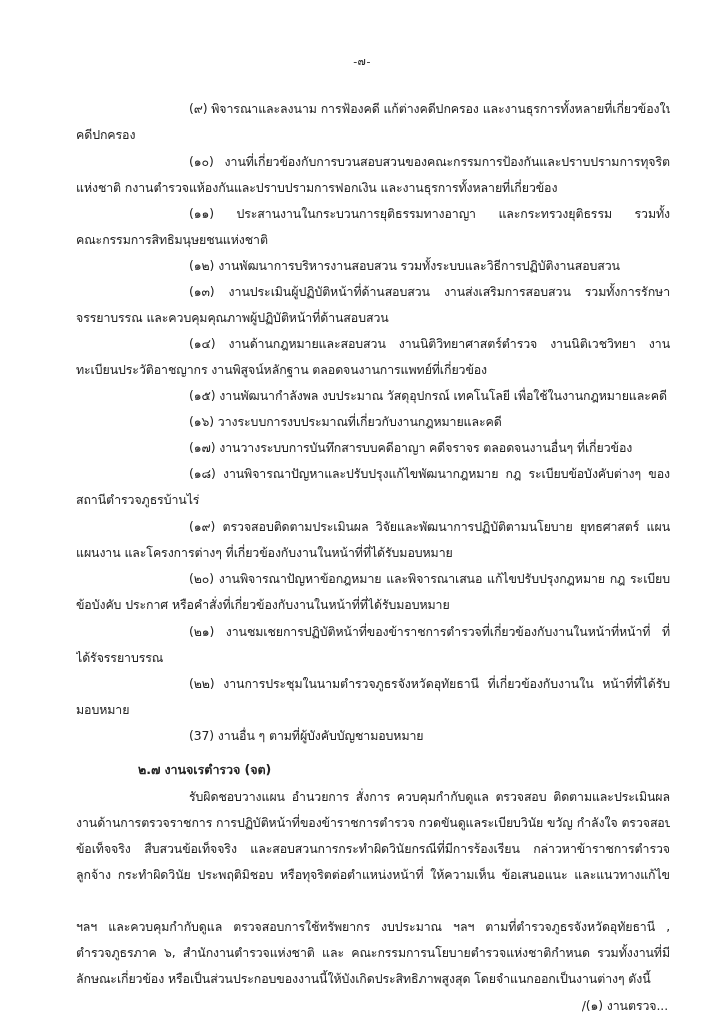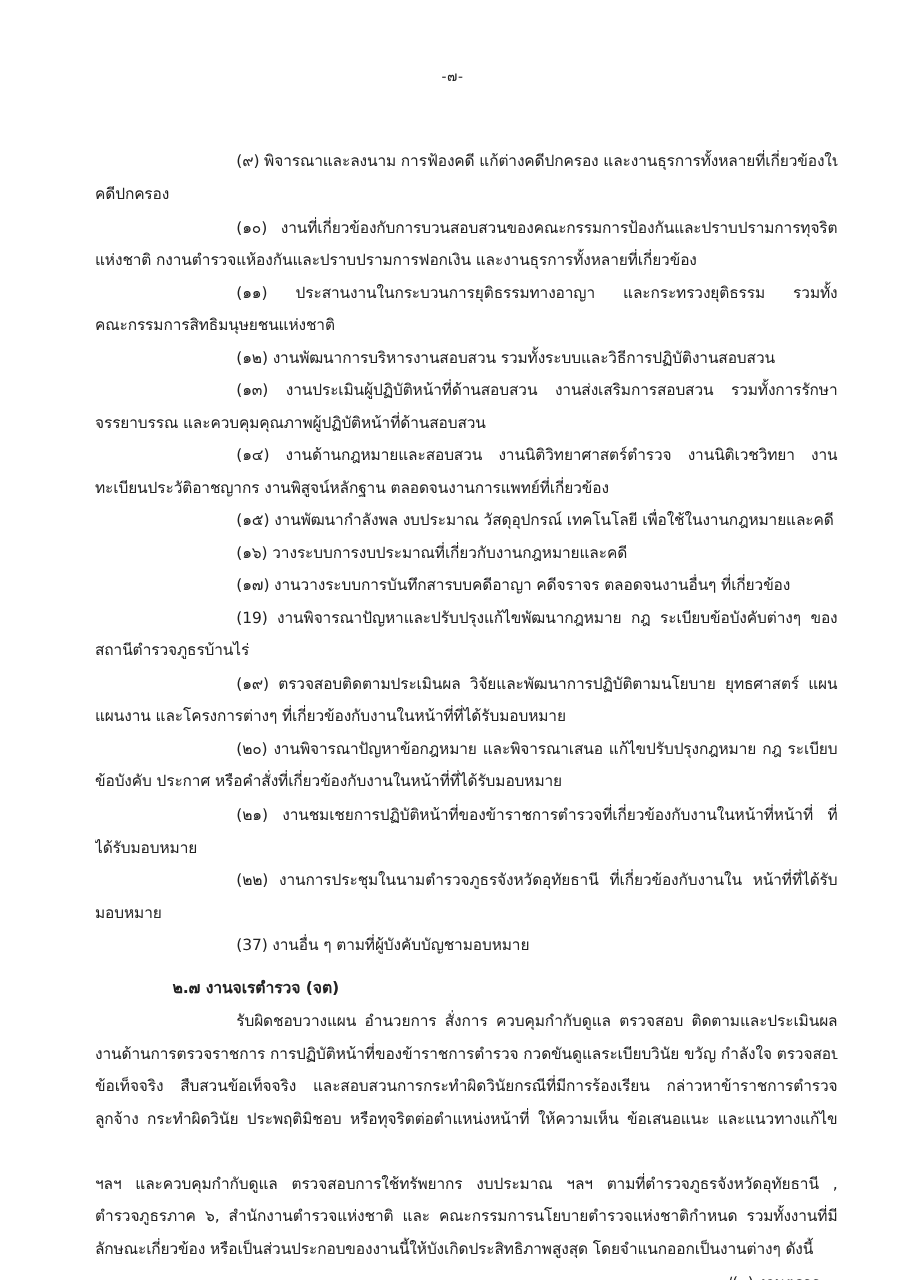--- a/index.html
+++ b/index.html
@@ -32,21 +32,20 @@
   }
   .line {
     position: absolute;
     left: 76px;
     width: 594px;
     font-size: 12.4px;
     line-height: 18px;
     white-space: nowrap;
     overflow: hidden;
     letter-spacing: -0.1px;
-    margin-top: 20px;
   }
   .line.indent { left: 189px; width: 481px; }
   .line.justify-fill { text-align: justify; text-align-last: justify; }
   .line.heading {
     left: 138px;
     font-weight: bold;
     font-size: 12.6px;
   }
   .line.right {
     left: auto;
@@ -78,31 +77,31 @@
 
   <div class="line indent justify-fill" style="top:335px">(๑๔) งานด้านกฎหมายและสอบสวน งานนิติวิทยาศาสตร์ตำรวจ งานนิติเวชวิทยา งาน</div>
   <div class="line" style="top:361px">ทะเบียนประวัติอาชญากร งานพิสูจน์หลักฐาน ตลอดจนงานการแพทย์ที่เกี่ยวข้อง</div>
 
   <div class="line indent" style="top:387px">(๑๕) งานพัฒนากำลังพล งบประมาณ วัสดุอุปกรณ์ เทคโนโลยี เพื่อใช้ในงานกฎหมายและคดี</div>
 
   <div class="line indent" style="top:413px">(๑๖) วางระบบการงบประมาณที่เกี่ยวกับงานกฎหมายและคดี</div>
 
   <div class="line indent" style="top:439px">(๑๗) งานวางระบบการบันทึกสารบบคดีอาญา คดีจราจร ตลอดจนงานอื่นๆ ที่เกี่ยวข้อง</div>
 
-  <div class="line indent justify-fill" style="top:465px">(19) งานพิจารณาปัญหาและปรับปรุงแก้ไขพัฒนากฎหมาย กฎ ระเบียบข้อบังคับต่างๆ ของ</div>
+  <div class="line indent justify-fill" style="top:465px">(๑๘) งานพิจารณาปัญหาและปรับปรุงแก้ไขพัฒนากฎหมาย กฎ ระเบียบข้อบังคับต่างๆ ของ</div>
   <div class="line" style="top:491px">สถานีตำรวจภูธรบ้านไร่</div>
 
   <div class="line indent justify-fill" style="top:518px">(๑๙) ตรวจสอบติดตามประเมินผล วิจัยและพัฒนาการปฏิบัติตามนโยบาย ยุทธศาสตร์ แผน</div>
   <div class="line" style="top:544px">แผนงาน และโครงการต่างๆ ที่เกี่ยวข้องกับงานในหน้าที่ที่ได้รับมอบหมาย</div>
 
   <div class="line indent justify-fill" style="top:570px">(๒๐) งานพิจารณาปัญหาข้อกฎหมาย และพิจารณาเสนอ แก้ไขปรับปรุงกฎหมาย กฎ ระเบียบ</div>
   <div class="line" style="top:596px">ข้อบังคับ ประกาศ หรือคำสั่งที่เกี่ยวข้องกับงานในหน้าที่ที่ได้รับมอบหมาย</div>
 
   <div class="line indent justify-fill" style="top:623px">(๒๑) งานชมเชยการปฏิบัติหน้าที่ของข้าราชการตำรวจที่เกี่ยวข้องกับงานในหน้าที่หน้าที่ ที่</div>
-  <div class="line" style="top:649px">ได้รับมอบหมาย</div>
+  <div class="line" style="top:649px">ได้รัจรรยาบรรณ</div>
 
   <div class="line indent justify-fill" style="top:675px">(๒๒) งานการประชุมในนามตำรวจภูธรจังหวัดอุทัยธานี ที่เกี่ยวข้องกับงานใน หน้าที่ที่ได้รับ</div>
   <div class="line" style="top:701px">มอบหมาย</div>
 
   <div class="line indent" style="top:727px">(37) งานอื่น ๆ ตามที่ผู้บังคับบัญชามอบหมาย</div>
 
   <div class="line heading" style="top:761px">๒.๗ งานจเรตำรวจ (จต)</div>
 
   <div class="line indent justify-fill" style="top:788px">รับผิดชอบวางแผน อำนวยการ สั่งการ ควบคุมกำกับดูแล ตรวจสอบ ติดตามและประเมินผล</div>
   <div class="line justify-fill" style="top:840px">ข้อเท็จจริง สืบสวนข้อเท็จจริง และสอบสวนการกระทำผิดวินัยกรณีที่มีการร้องเรียน กล่าวหาข้าราชการตำรวจ</div>

